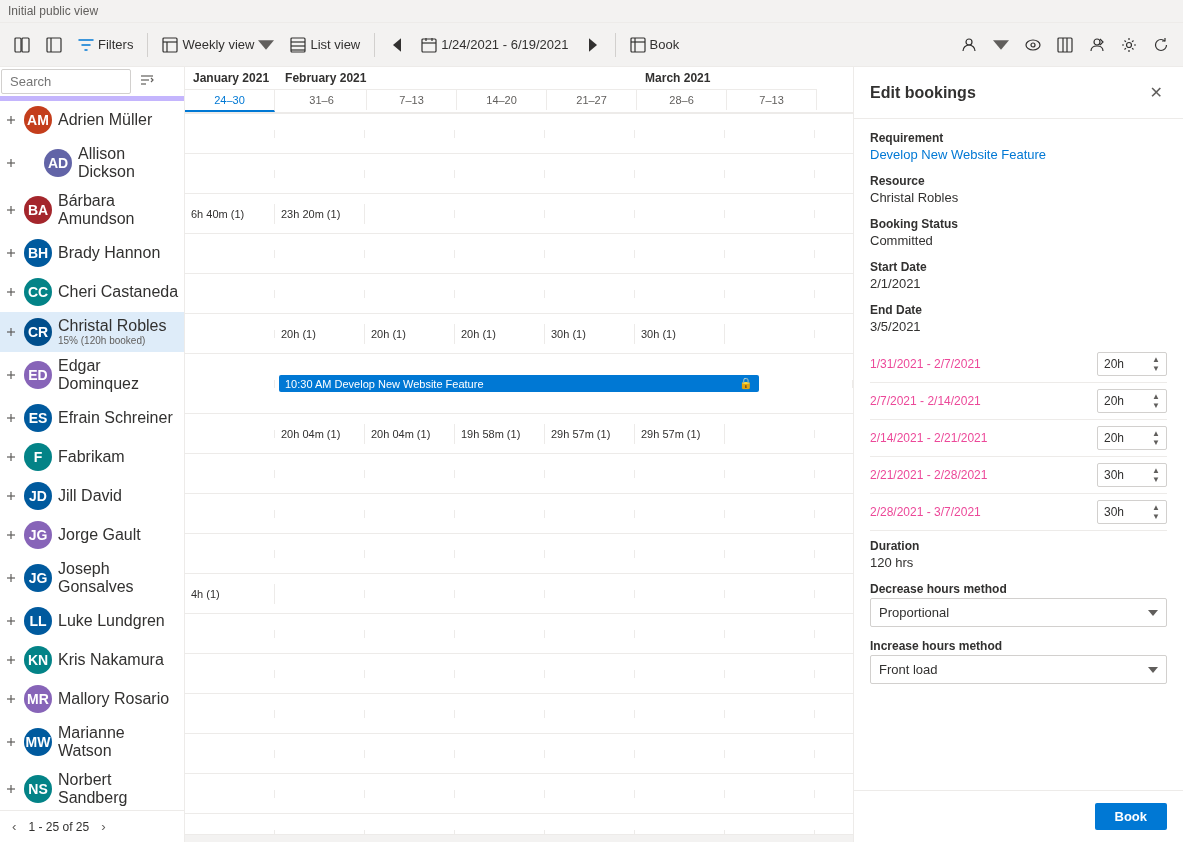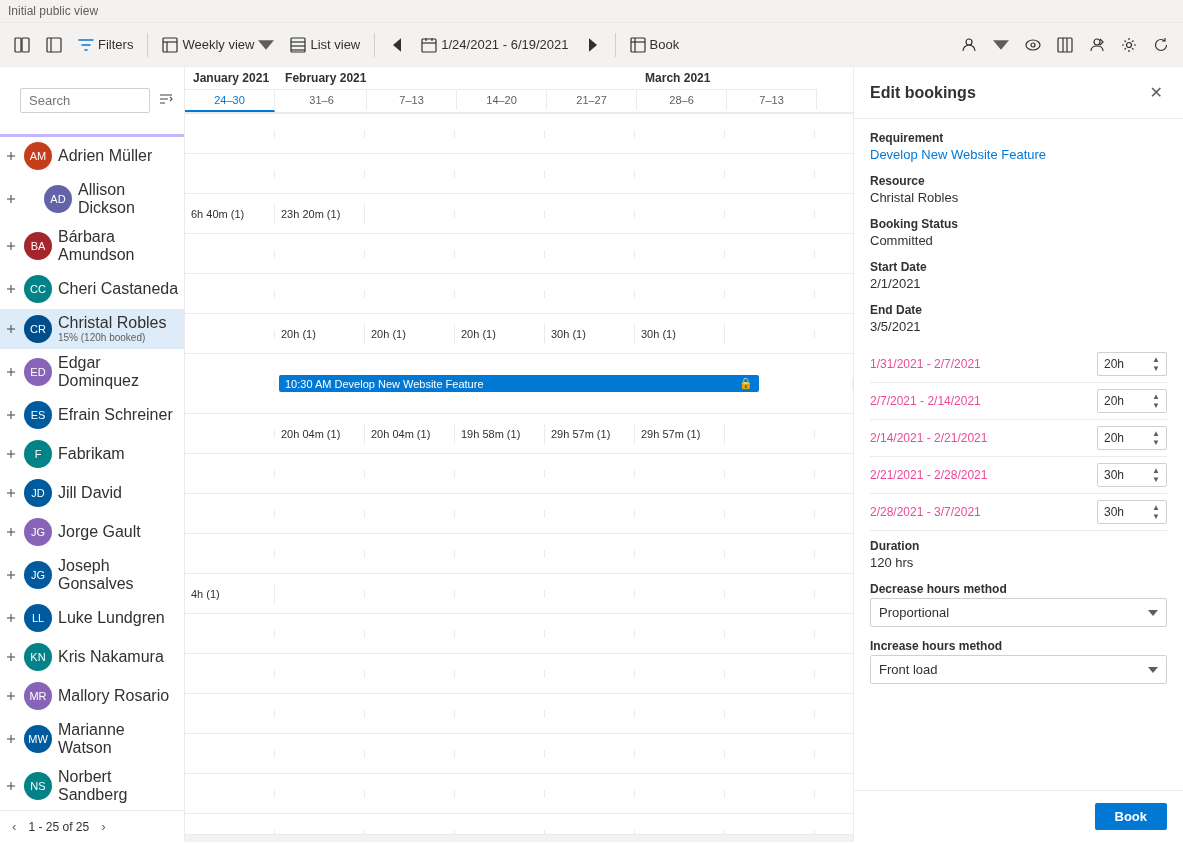--- a/index.html
+++ b/index.html
@@ -39,25 +39,25 @@
 
     
     .sidebar {
       width: 185px;
       border-right: 1px solid #edebe9;
       display: flex;
       flex-direction: column;
       flex-shrink: 0;
     }
     .search-box {
-      padding: 20px;
+      padding: 1px;
       display: flex;
       align-items: center;
       gap: 4px;
-      border-bottom: 3px solid #c4b5fd;
+      border-bottom: 5px solid #c4b5fd;
     }
     .search-input {
       border: 1px solid #d2d0ce;
       border-radius: 2px;
       padding: 4px 8px;
       font-size: 13px;
       width: 130px;
       background: #fff;
     }
     .sort-btn {
@@ -89,22 +89,22 @@
       color: #605e5c;
       font-size: 11px;
     }
     .avatar {
       width: 28px;
       height: 28px;
       border-radius: 50%;
       display: flex;
       align-items: center;
       justify-content: center;
-      font-size: 11px;
-      font-weight: 400;
+      font-size: 14px;
+      font-weight: 700;
       color: #fff;
       flex-shrink: 0;
       overflow: hidden;
       text-align: center;
     }
     .resource-name { font-size: 16px; flex: 1; }
     .resource-sub { font-size: 10px; color: #605e5c; }
 
     
     .pagination {
@@ -488,20 +488,32 @@
             <div class="resource-name">Bárbara Amundson</div>
           </div>
         </div>
         <div class="resource-item">
           <div class="expand-icon">
             <svg viewBox="0 0 10 10" width="10" fill="none" stroke="#605e5c" stroke-width="1.2">
               <line x1="1" y1="5" x2="9" y2="5"></line>
               <line x1="5" y1="1" x2="5" y2="9"></line>
             </svg>
           </div>
+          <div class="avatar" style="background: rgb(0, 90, 158);">BH</div>
+          <div style="flex: 1 1 0%; overflow: hidden;">
+            <div class="resource-name">Brady Hannon</div>
+          </div>
+        </div>
+        <div class="resource-item">
+          <div class="expand-icon">
+            <svg viewBox="0 0 10 10" width="10" fill="none" stroke="#605e5c" stroke-width="1.2">
+              <line x1="1" y1="5" x2="9" y2="5"></line>
+              <line x1="5" y1="1" x2="5" y2="9"></line>
+            </svg>
+          </div>
           <div class="avatar" style="background: rgb(3, 131, 135);">CC</div>
           <div style="flex: 1 1 0%; overflow: hidden;">
             <div class="resource-name">Cheri Castaneda</div>
           </div>
         </div>
         <div class="resource-item selected">
           <div class="expand-icon">
             <svg viewBox="0 0 10 10" width="10" fill="none" stroke="#605e5c" stroke-width="1.2">
               <line x1="1" y1="5" x2="9" y2="5"></line>
               <line x1="5" y1="1" x2="5" y2="9"></line>

